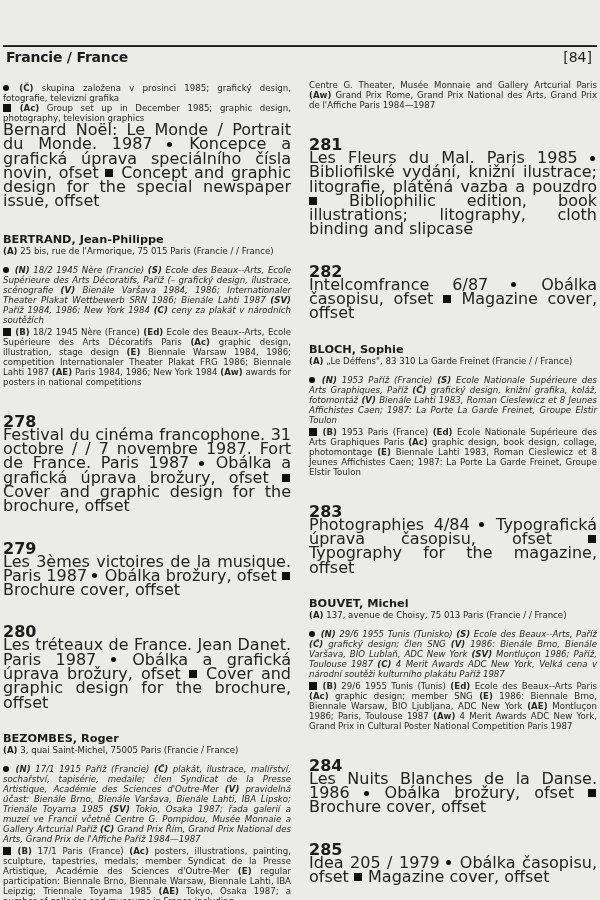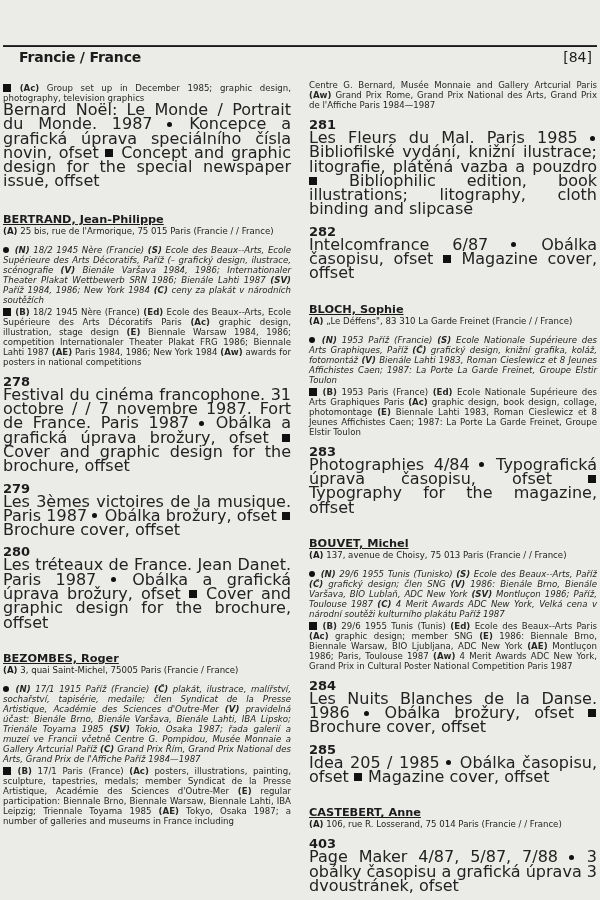--- a/index.html
+++ b/index.html
@@ -5,48 +5,52 @@
   html, body { margin: 0; padding: 0; }
   body {
     width: 600px; height: 900px; overflow: hidden;
     background: #ebebe8;
     color: #1c1c1c;
     font-family: "DejaVu Sans", "Liberation Sans", sans-serif;
     position: relative;
   }
   .page { position: absolute; left: 0; top: 0; width: 600px; height: 900px; }
   .rule { position: absolute; left: 3px; width: 594px; top: 45px; height: 1px; background: #1a1a1a; border-top: 1px solid #333; }
-  .running-head { position: absolute; left: 19px; top: 49px; font-size: 14px; font-weight: bold; letter-spacing: -0.2px; }
+  .running-head { position: absolute; left: 6px; top: 49px; font-size: 14px; font-weight: bold; letter-spacing: -0.2px; }
   .page-num { position: absolute; right: 8px; top: 49px; font-size: 14px; }
   .col { position: absolute; top: 83px; width: 288px; }
   .col.left { left: 3px; }
   .col.right { left: 309px; top: 80px; }
 
   .small { font-size: 8.6px; line-height: 10px; text-align: justify; color: #262626; }
   .big { font-size: 16px; line-height: 14.3px; text-align: justify; color: #222; }
-  .num { font-size: 13px; font-weight: bold; line-height: 13px; margin-top: 8px; }
-  .name { font-size: 11.3px; font-weight: bold; line-height: 13px; margin-top: 22px; text-decoration: underline; }
+  .num { font-size: 16px; font-weight: bold; line-height: 13px; margin-top: 28px; }
+  .name { font-size: 11.3px; font-weight: bold; line-height: 13px; margin-top: 22px; }
   .addr { font-size: 8.6px; line-height: 10px; }
   .para { margin-top: 2px; }
   .para.gap { margin-top: 9px; font-style: italic; }
   b.k { font-weight: bold; }
   .dot { display: inline-block; width: 6px; height: 6px; border-radius: 50%; background: #111; vertical-align: middle; margin: 0 2px 1px 0; }
   .sq { display: inline-block; width: 8px; height: 8px; background: #111; vertical-align: middle; margin: 0 1px 1px 0; }
   .big .dot { width: 5px; height: 5px; }
   .big .sq { width: 8px; height: 8px; }
 </style>
 </head>
 <body>
 
 <div class="page">
   <div class="rule"></div>
   <div class="running-head">Francie / France</div>
   <div class="page-num">[84]</div>
 
   <div class="col left">
+    <div class="small">
+      <span class="dot"></span>
+      <b class="k">(Č)</b><span> skupina založena v prosinci 1985; grafický design, fotografie, televizní grafika</span>
+    </div>
     <div class="small">
       <span class="sq"></span>
       <b class="k">(Ac)</b><span> Group set up in December 1985; graphic design, photography, television graphics</span>
     </div>
 
     <div class="big">
       <span>Bernard Noël: Le Monde / Portrait du Monde. 1987 </span><span class="dot"></span><span> Koncepce a grafická úprava speciálního čísla novin, ofset </span><span class="sq"></span><span> Concept and graphic design for the special newspaper issue, offset</span>
     </div>
 
     <div class="name" style="margin-top:24px">BERTRAND, Jean-Philippe</div>
@@ -82,21 +86,21 @@
       <b class="k">(N)</b><span> 17/1 1915 Paříž (Francie) </span><b class="k">(Č)</b><span> plakát, ilustrace, malířství, sochařství, tapisérie, medaile; člen Syndicat de la Presse Artistique, Académie des Sciences d'Outre-Mer </span><b class="k">(V)</b><span> pravidelná účast: Bienále Brno, Bienále Varšava, Bienále Lahti, IBA Lipsko; Trienále Toyama 1985 </span><b class="k">(SV)</b><span> Tokio, Osaka 1987; řada galerií a muzeí ve Francii včetně Centre G. Pompidou, Musée Monnaie a Gallery Artcurial Paříž </span><b class="k">(C)</b><span> Grand Prix Řím, Grand Prix National des Arts, Grand Prix de l'Affiche Paříž 1984—1987</span>
     </div>
     <div class="small para">
       <span class="sq"></span>
       <b class="k">(B)</b><span> 17/1 Paris (France) </span><b class="k">(Ac)</b><span> posters, illustrations, painting, sculpture, tapestries, medals; member Syndicat de la Presse Artistique, Académie des Sciences d'Outre-Mer </span><b class="k">(E)</b><span> regular participation: Biennale Brno, Biennale Warsaw, Biennale Lahti, IBA Leipzig; Triennale Toyama 1985 </span><b class="k">(AE)</b><span> Tokyo, Osaka 1987; a number of galleries and museums in France including</span>
     </div>
   </div>
 
   <div class="col right">
     <div class="small">
-      <span>Centre G. Bernard, Musée Monnaie and Gallery Artcurial Paris </span><b class="k">(Aw)</b><span> Grand Prix Rome, Grand Prix National des Arts, Grand Prix de l'Affiche Paris 1984—1987</span>
+      <span>Centre G. Theater, Musée Monnaie and Gallery Artcurial Paris </span><b class="k">(Aw)</b><span> Grand Prix Rome, Grand Prix National des Arts, Grand Prix de l'Affiche Paris 1984—1987</span>
     </div>
 
     <div class="num">281</div>
     <div class="big">
       <span>Les Fleurs du Mal. Paris 1985 </span><span class="dot"></span><span> Bibliofilské vydání, knižní ilustrace; litografie, plátěná vazba a pouzdro </span><span class="sq"></span><span> Bibliophilic edition, book illustrations; litography, cloth binding and slipcase</span>
     </div>
 
     <div class="num">282</div>
     <div class="big">
       <span>Intelcomfrance 6/87 </span><span class="dot"></span><span> Obálka časopisu, ofset </span><span class="sq"></span><span> Magazine cover, offset</span>
@@ -129,21 +133,21 @@
       <b class="k">(B)</b><span> 29/6 1955 Tunis (Tunis) </span><b class="k">(Ed)</b><span> Ecole des Beaux--Arts Paris </span><b class="k">(Ac)</b><span> graphic design; member SNG </span><b class="k">(E)</b><span> 1986: Biennale Brno, Biennale Warsaw, BIO Ljubljana, ADC New York </span><b class="k">(AE)</b><span> Montluçon 1986; Paris, Toulouse 1987 </span><b class="k">(Aw)</b><span> 4 Merit Awards ADC New York, Grand Prix in Cultural Poster National Competition Paris 1987</span>
     </div>
 
     <div class="num">284</div>
     <div class="big">
       <span>Les Nuits Blanches de la Danse. 1986 </span><span class="dot"></span><span> Obálka brožury, ofset </span><span class="sq"></span><span> Brochure cover, offset</span>
     </div>
 
     <div class="num">285</div>
     <div class="big">
-      <span>Idea 205 / 1985 </span><span class="dot"></span><span> Obálka časopisu, ofset </span><span class="sq"></span><span> Magazine cover, offset</span>
+      <span>Idea 205 / 1979 </span><span class="dot"></span><span> Obálka časopisu, ofset </span><span class="sq"></span><span> Magazine cover, offset</span>
     </div>
 
     <div class="name">CASTEBERT, Anne</div>
     <div class="addr"><b class="k">(A)</b><span> 106, rue R. Losserand, 75 014 Paris (Francie / / France)</span></div>
 
     <div class="num">403</div>
     <div class="big">
       <span>Page Maker 4/87, 5/87, 7/88 </span><span class="dot"></span><span> 3 obálky časopisu a grafická úprava 3 dvoustránek, ofset</span>
     </div>
   </div>

